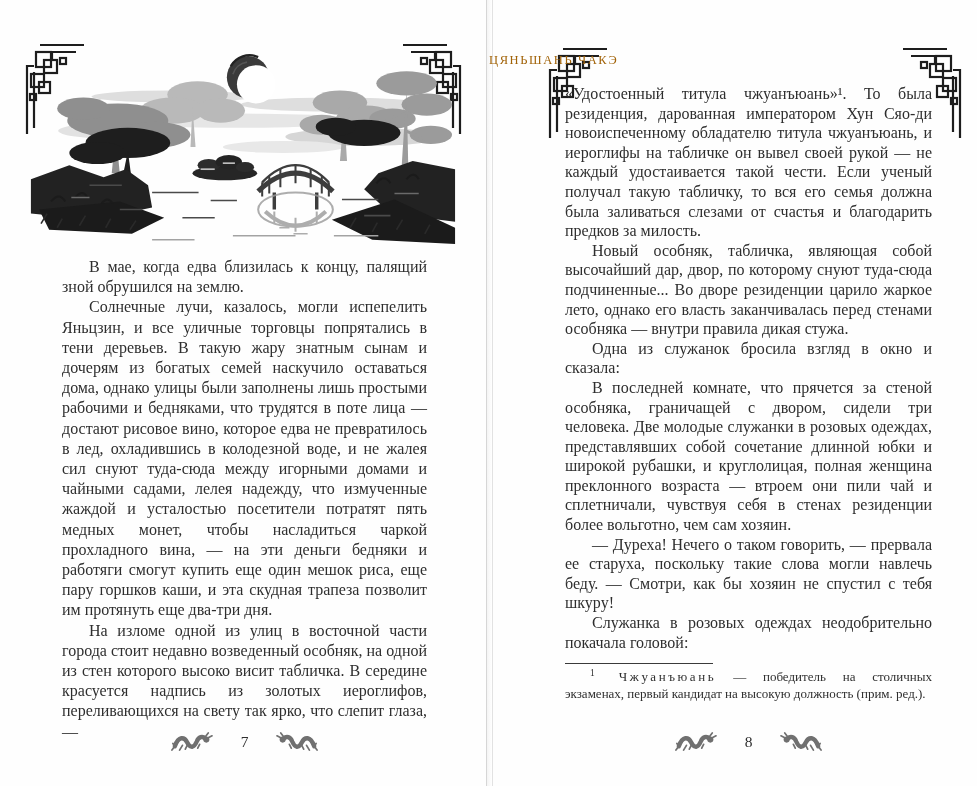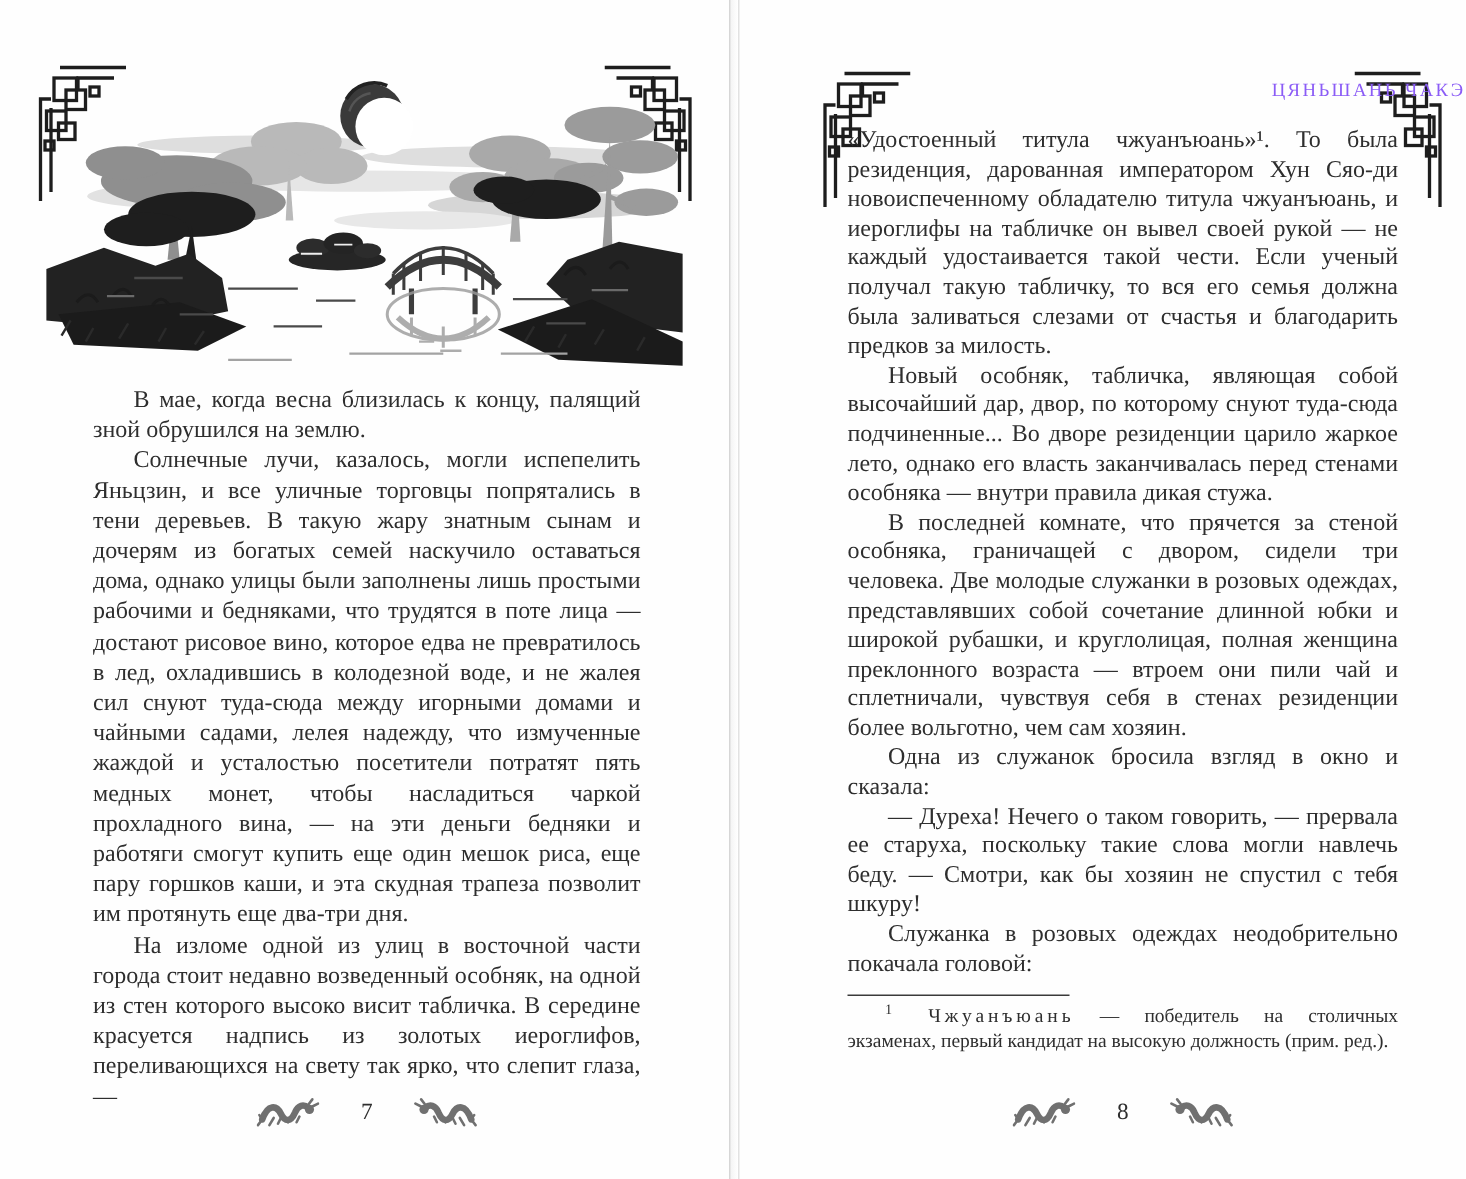--- a/index.html
+++ b/index.html
@@ -33,22 +33,22 @@
   .text-block { text-align: justify; hyphens: auto; -webkit-hyphens: auto; }
   .text-left  { position: absolute; left: 62px; top: 257px; width: 365px;
                 font-size: 16px; line-height: 20.2px; }
   .text-right { position: absolute; left: 76px; top: 84px;  width: 367px;
                 font-size: 16px; line-height: 19.6px; }
   .text-block p { margin: 0; }
   .text-block p.indent { text-indent: 27px; }
 
   .running-header {
     position: absolute; top: 53px; left: 0; width: 100%;
-    text-align: right; font-size: 12.5px; letter-spacing: 1.6px;
-    color: #8b5cf6;
+    text-align: left; font-size: 12.5px; letter-spacing: 1.6px;
+    color: #a16207;
   }
 
   .footnote-rule { width: 148px; border: none; border-top: 1.2px solid #3a3a3a;
                    margin: 11px 0 5px 0; }
   .footnote { font-size: 13px; line-height: 16.8px; text-indent: 25px;
               text-align: justify; }
   .footnote sup { font-size: 9.5px; line-height: 0; }
   .fn-term { letter-spacing: 2.6px; margin-left: 24px; }
   .fn-source { }
 
@@ -187,21 +187,21 @@
       </g>
 
       <g stroke="#4a4a4a" stroke-width="1.5">
         <path d="M58 134 h32 M120 141 h46 M178 149 h26 M308 148 h36 M88 158 h22 M150 166 h32 M330 164 h26"></path>
         <path d="M200 184 h62 M120 188 h42 M300 184 h44" stroke="#a3a3a3"></path>
         <path d="M40 146 h18 M360 142 h24" stroke="#6a6a6a"></path>
       </g>
     </svg>
 
     <div class="text-block text-left">
-      <p class="indent">В мае, когда весна близилась к концу, палящий зной обрушился на землю.</p>
+      <p class="indent">В мае, когда едва близилась к концу, палящий зной обрушился на землю.</p>
       <p class="indent">Солнечные лучи, казалось, могли испепелить Яньцзин, и все уличные торговцы попрятались в тени деревьев. В такую жару знатным сынам и дочерям из богатых семей наскучило оставаться дома, однако улицы были заполнены лишь простыми рабочими и бедняками, что трудятся в поте лица — достают рисовое вино, которое едва не превратилось в лед, охладившись в колодезной воде, и не жалея сил снуют туда-сюда между игорными домами и чайными садами, лелея надежду, что измученные жаждой и усталостью посетители потратят пять медных монет, чтобы насладиться чаркой прохладного вина, — на эти деньги бедняки и работяги смогут купить еще один мешок риса, еще пару горшков каши, и эта скудная трапеза позволит им протянуть еще два-три дня.</p>
       <p class="indent">На изломе одной из улиц в восточной части города стоит недавно возведенный особняк, на одной из стен которого высоко висит табличка. В середине красуется надпись из золотых иероглифов, переливающихся на свету так ярко, что слепит глаза, —</p>
     </div>
 
     <div class="page-footer footer-left">
       <svg class="dragon" viewBox="0 0 44 26">
         <g stroke="#707070" fill="none" stroke-linecap="round">
           <path d="M4 18 C8 7 14 8 17 14 C20 20 24 20 27 13 C29 8 33 7 36 10" stroke-width="4.6"></path>
           <circle cx="37" cy="11" r="3.2" fill="#707070" stroke="none"></circle>
           <path d="M36 8 l3 -4 M39 9 l4 -2" stroke-width="1.8"></path>
@@ -253,22 +253,22 @@
         <rect x="38" y="18" width="6" height="6"></rect>
         <rect x="8" y="54" width="6" height="6"></rect>
       </g>
     </svg>
 
     <div class="running-header">ЦЯНЬШАНЬ ЧАКЭ</div>
 
     <div class="text-block text-right">
       <p>«Удостоенный титула чжуанъюань»¹. То была резиденция, дарованная императором Хун Сяо-ди новоиспеченному обладателю титула чжуанъюань, и иероглифы на табличке он вывел своей рукой — не каждый удостаивается такой чести. Если ученый получал такую табличку, то вся его семья должна была заливаться слезами от счастья и благодарить предков за милость.</p>
       <p class="indent">Новый особняк, табличка, являющая собой высочайший дар, двор, по которому снуют туда-сюда подчиненные... Во дворе резиденции царило жаркое лето, однако его власть заканчивалась перед стенами особняка — внутри правила дикая стужа.</p>
+      <p class="indent">Одна из служанок бросила взгляд в окно и сказала:</p>
       <p class="indent">В последней комнате, что прячется за стеной особняка, граничащей с двором, сидели три человека. Две молодые служанки в розовых одеждах, представлявших собой сочетание длинной юбки и широкой рубашки, и круглолицая, полная женщина преклонного возраста — втроем они пили чай и сплетничали, чувствуя себя в стенах резиденции более вольготно, чем сам хозяин.</p>
-      <p class="indent">Одна из служанок бросила взгляд в окно и сказала:</p>
       <p class="indent">— Дуреха! Нечего о таком говорить, — прервала ее старуха, поскольку такие слова могли навлечь беду. — Смотри, как бы хозяин не спустил с тебя шкуру!</p>
       <p class="indent">Служанка в розовых одеждах неодобрительно покачала головой:</p>
 
       <hr class="footnote-rule">
       <p class="footnote"><sup>1</sup><span class="fn-term">Чжуанъюань</span><span> — победитель на столичных экзаменах, первый кандидат на высокую должность (</span><span class="fn-source">прим. ред.</span><span>).</span></p>
     </div>
 
     <div class="page-footer footer-right">
       <svg class="dragon" viewBox="0 0 44 26">
         <g stroke="#707070" fill="none" stroke-linecap="round">

